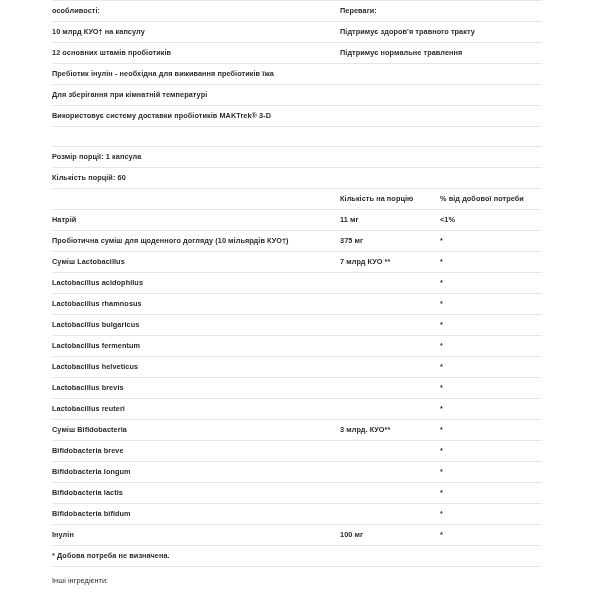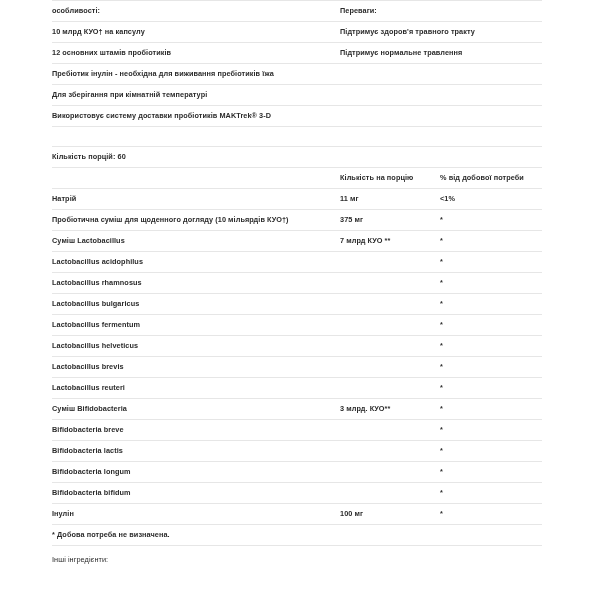--- a/index.html
+++ b/index.html
@@ -120,20 +120,25 @@
         <td colspan="2"></td>
       </tr>
 
       <tr class="spacer">
         <td></td>
         <td></td>
         <td></td>
       </tr>
 
       <tr>
+        <td class="cell-pad">Розмір порції: 1 капсула</td>
+        <td></td>
+        <td></td>
+      </tr>
+      <tr>
         <td class="cell-pad">Кількість порцій: 60</td>
         <td></td>
         <td></td>
       </tr>
 
       <tr class="headrow">
         <td class="cell-pad"></td>
         <td class="amt">Кількість на порцію</td>
         <td class="dv">% від добової потреби</td>
       </tr>
@@ -192,26 +197,26 @@
         <td class="cell-pad">Суміш Bifidobacteria</td>
         <td class="amt">3 млрд. КУО**</td>
         <td class="dv star">*</td>
       </tr>
       <tr>
         <td class="cell-pad indent">Bifidobacteria breve</td>
         <td class="amt"></td>
         <td class="dv star">*</td>
       </tr>
       <tr>
+        <td class="cell-pad indent">Bifidobacteria longum</td>
+        <td class="amt"></td>
+        <td class="dv star">*</td>
+      </tr>
+      <tr>
         <td class="cell-pad indent">Bifidobacteria lactis</td>
-        <td class="amt"></td>
-        <td class="dv star">*</td>
-      </tr>
-      <tr>
-        <td class="cell-pad indent">Bifidobacteria longum</td>
         <td class="amt"></td>
         <td class="dv star">*</td>
       </tr>
       <tr>
         <td class="cell-pad indent">Bifidobacteria bifidum</td>
         <td class="amt"></td>
         <td class="dv star">*</td>
       </tr>
       <tr>
         <td class="cell-pad">Інулін</td>

